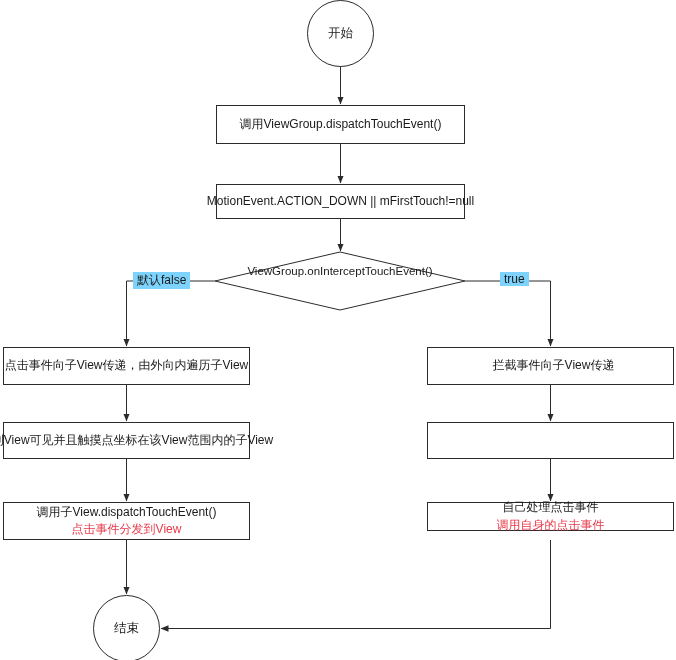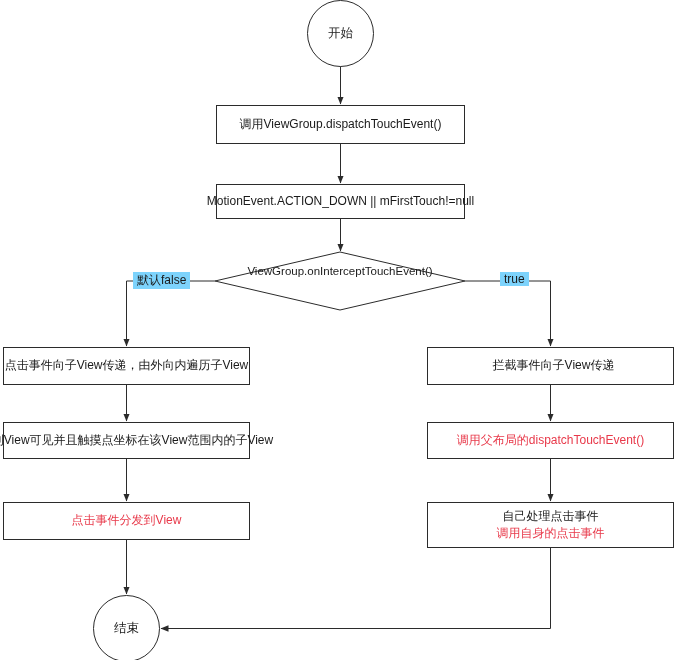--- a/index.html
+++ b/index.html
@@ -82,29 +82,29 @@
   <span>true</span>
 </div>
 
 <div class="node proc" style="left:3px;top:347px;width:247px;height:38px;">
   <span class="l1">点击事件向子View传递，由外向内遍历子View</span>
 </div>
 <div class="node proc" style="left:3px;top:422px;width:247px;height:37px;">
   <span class="l1">找到View可见并且触摸点坐标在该View范围内的子View</span>
 </div>
 <div class="node proc" style="left:3px;top:502px;width:247px;height:38px;">
+  <span class="l1">调用子View.dispatchTouchEvent()</span>
   <span class="l2">点击事件分发到View</span>
 </div>
 
 <div class="node proc" style="left:427px;top:347px;width:247px;height:38px;padding-left:6px;">
   <span class="l1">拦截事件向子View传递</span>
 </div>
 <div class="node proc" style="left:427px;top:422px;width:247px;height:37px;">
-  <span class="l2">调用父布局的dispatchTouchEvent()</span>
 </div>
-<div class="node proc" style="left:427px;top:502px;width:247px;height:46px;">
+<div class="node proc" style="left:427px;top:502px;width:247px;height:29px;">
   <span class="l1">自己处理点击事件</span>
   <span class="l2">调用自身的点击事件</span>
 </div>
 
 <div class="node term" style="left:93px;top:595px;width:67px;height:67px;">
   <span>结束</span>
 </div>
 
 </body></html>

